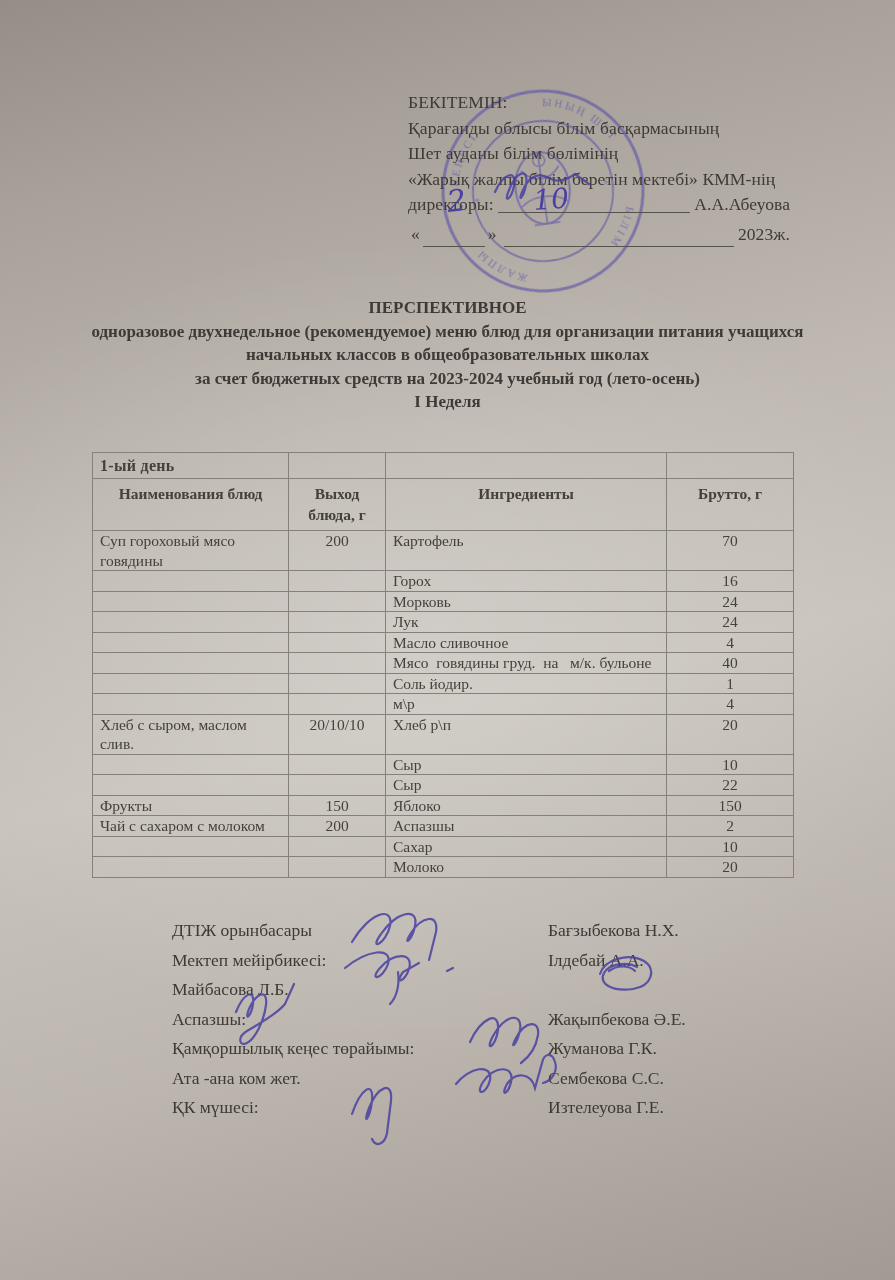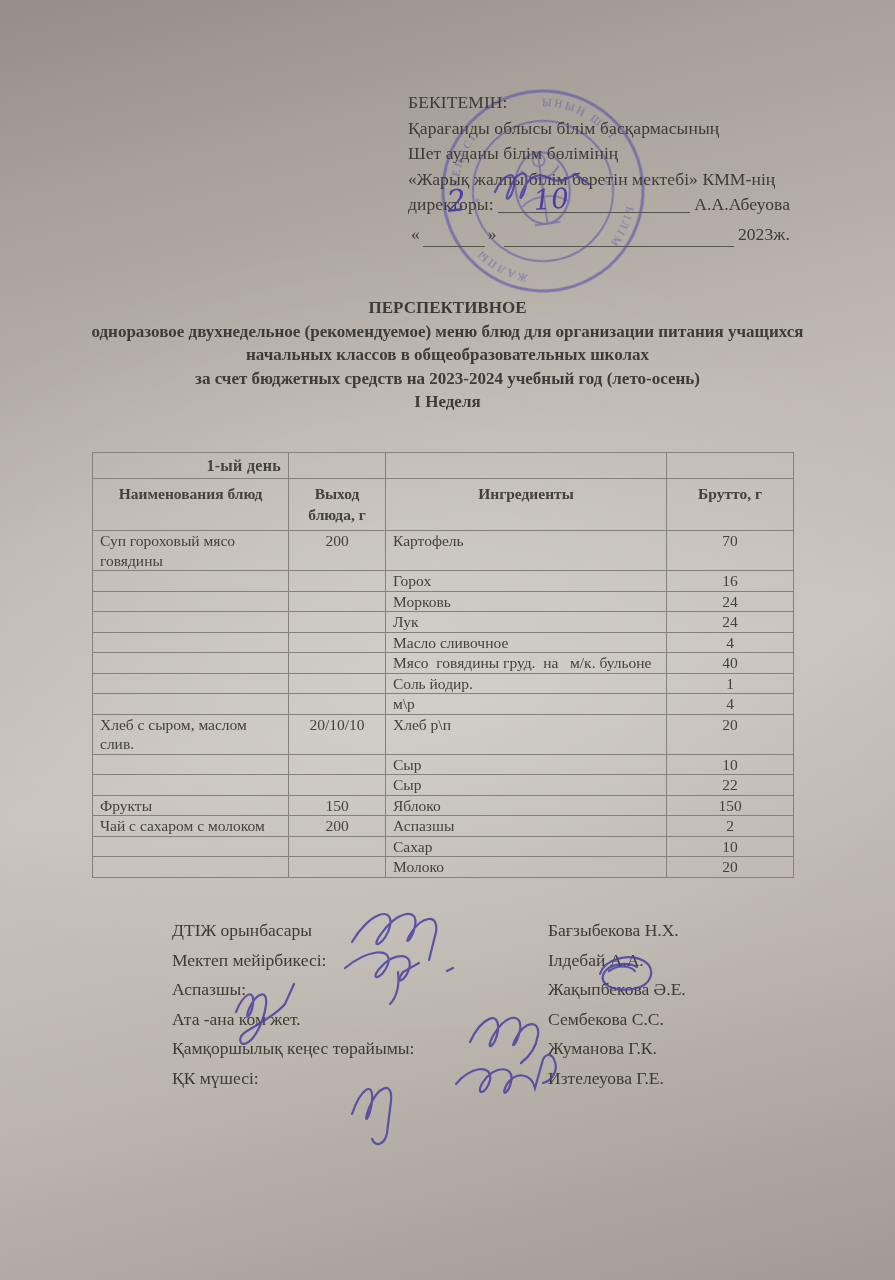--- a/index.html
+++ b/index.html
@@ -38,21 +38,21 @@
   table.menu{
     position:absolute;left:92px;top:452px;width:701px;
     border-collapse:collapse;table-layout:fixed;
     font-size:15.5px;color:#45413b;
   }
   table.menu td,table.menu th{
     border:1px solid #85807a;padding:0 7px;vertical-align:top;
     line-height:19.5px;overflow:hidden;white-space:pre-wrap;
   }
   tr.day-row{height:26px;}
-  tr.day-row th{font-size:16px;text-align:right;vertical-align:middle;letter-spacing:.3px;}
+  tr.day-row th{font-size:16px;text-align:left;vertical-align:middle;letter-spacing:.3px;}
   tr.head-row{height:52px;}
   tr.head-row th{text-align:center;vertical-align:top;padding-top:4px;line-height:21px;margin-left:24px;}
   tr.data-row{height:20px;}
   td.c-yield,td.c-gross{text-align:center;}
   
   .signs{position:absolute;left:172px;top:916px;width:620px;font-size:17.5px;}
   .sign-row{display:grid;grid-template-columns:376px auto;line-height:29.5px;}
   
   .ink{position:absolute;left:0;top:0;pointer-events:none;}
   .hand{font-style:italic;fill:#4a41a0;font-family:"DejaVu Serif",serif;}
@@ -244,35 +244,36 @@
       <span>ДТІЖ орынбасары</span>
       <span>Бағзыбекова Н.Х.</span>
     </div>
 
     <div class="sign-row">
       <span>Мектеп мейірбикесі:</span>
       <span>Ілдебай А.А.</span>
     </div>
 
     <div class="sign-row">
+      <span>Майбасова Л.Б.</span>
     </div>
 
     <div class="sign-row">
       <span>Аспазшы:</span>
       <span>Жақыпбекова Ә.Е.</span>
     </div>
 
     <div class="sign-row">
+      <span>Қамқоршылық кеңес төрайымы:</span>
+      <span>Жуманова Г.К.</span>
+    </div>
+
+    <div class="sign-row">
       <span>Ата -ана ком  жет.</span>
       <span>Сембекова С.С.</span>
-    </div>
-
-    <div class="sign-row">
-      <span>Қамқоршылық кеңес төрайымы:</span>
-      <span>Жуманова Г.К.</span>
     </div>
 
     <div class="sign-row">
       <span>ҚК мүшесі:</span>
       <span>Изтелеуова Г.Е.</span>
     </div>
   </div>
 
   <svg class="ink" width="895" height="1280" viewBox="0 0 895 1280">
     <g stroke="#4a41a0" stroke-width="2.2" fill="none" stroke-linecap="round" opacity="0.85">

